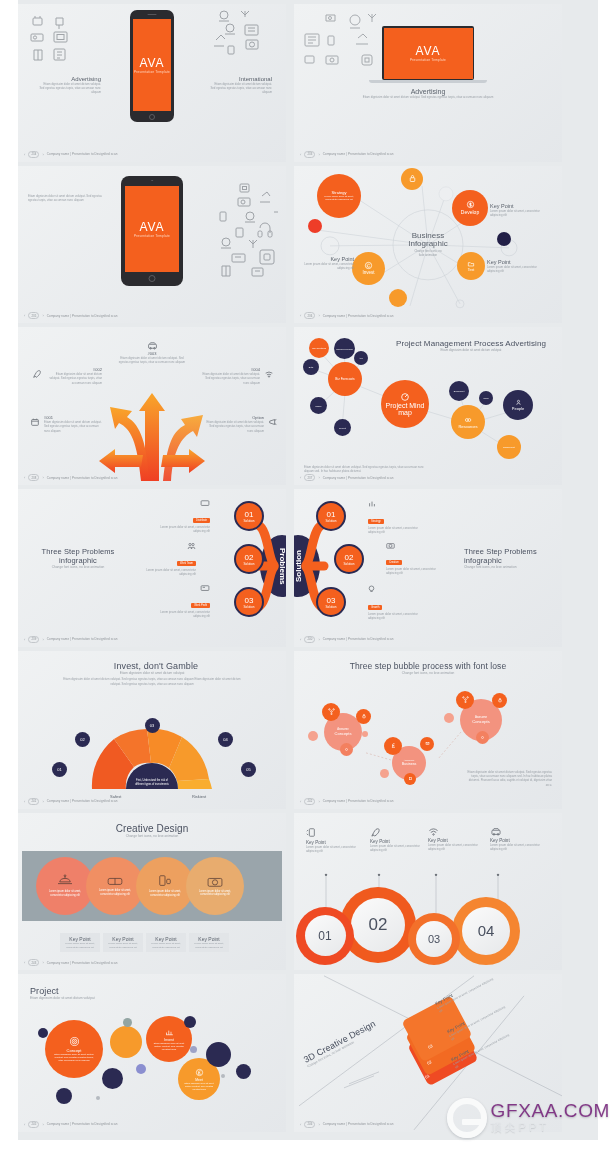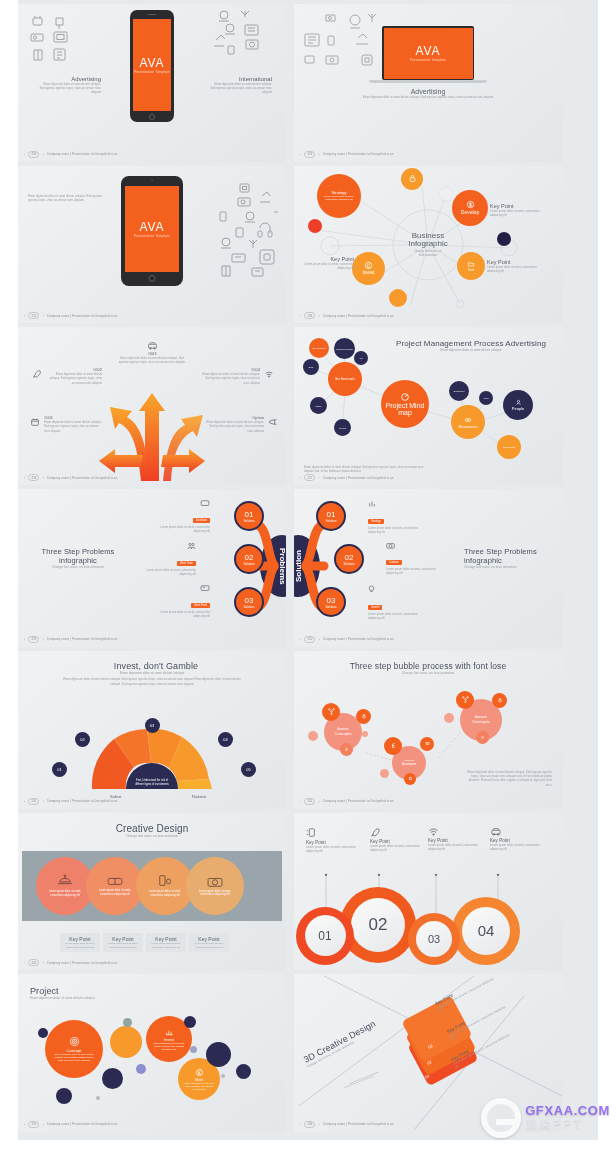--- a/index.html
+++ b/index.html
@@ -19,21 +19,21 @@
   .cir { border-radius:50%; position:absolute; display:flex; flex-direction:column;
          align-items:center; justify-content:center; text-align:center; }
   .wt { color:#fff; }
   
   #wm { position:absolute; right:6px; bottom:26px; display:flex; align-items:center; gap:4px;
         opacity:.85; pointer-events:none; }
   #wm .g { width:40px; height:40px; border-radius:50%; border:6px solid #fdfdfd;
            box-shadow:0 1px 3px rgba(120,125,132,.45); position:relative; }
   #wm .g:after { content:""; position:absolute; right:-3px; top:15px; width:22px; height:6px;
                  background:#fdfdfd; border-radius:1px; }
-  #wm .tx1 { font-size:13px; font-weight:bold; color:#8b5cf6; letter-spacing:.6px;
+  #wm .tx1 { font-size:19px; font-weight:normal; color:#701a75; letter-spacing:.6px;
              text-shadow:0 1px 2px rgba(120,125,132,.5); line-height:1; }
   #wm .tx2 { font-size:11px; color:#e3e6e9; letter-spacing:3px; line-height:1.3;
              text-shadow:0 1px 1px rgba(140,145,150,.4); }
   
   .phone { position:absolute; background:#2b2b2f; border-radius:7px; }
   .phone .scr { position:absolute; left:3px; right:3px; top:9px; bottom:11px; background:#f4601e;
                 display:flex; flex-direction:column; align-items:center; justify-content:center; }
   .phone .hm { position:absolute; left:50%; transform:translateX(-50%); bottom:2.5px;
                width:6px; height:6px; border-radius:50%; border:.6px solid #5b5b60; }
   .ava { color:#fff; font-size:12px; letter-spacing:1px; }

